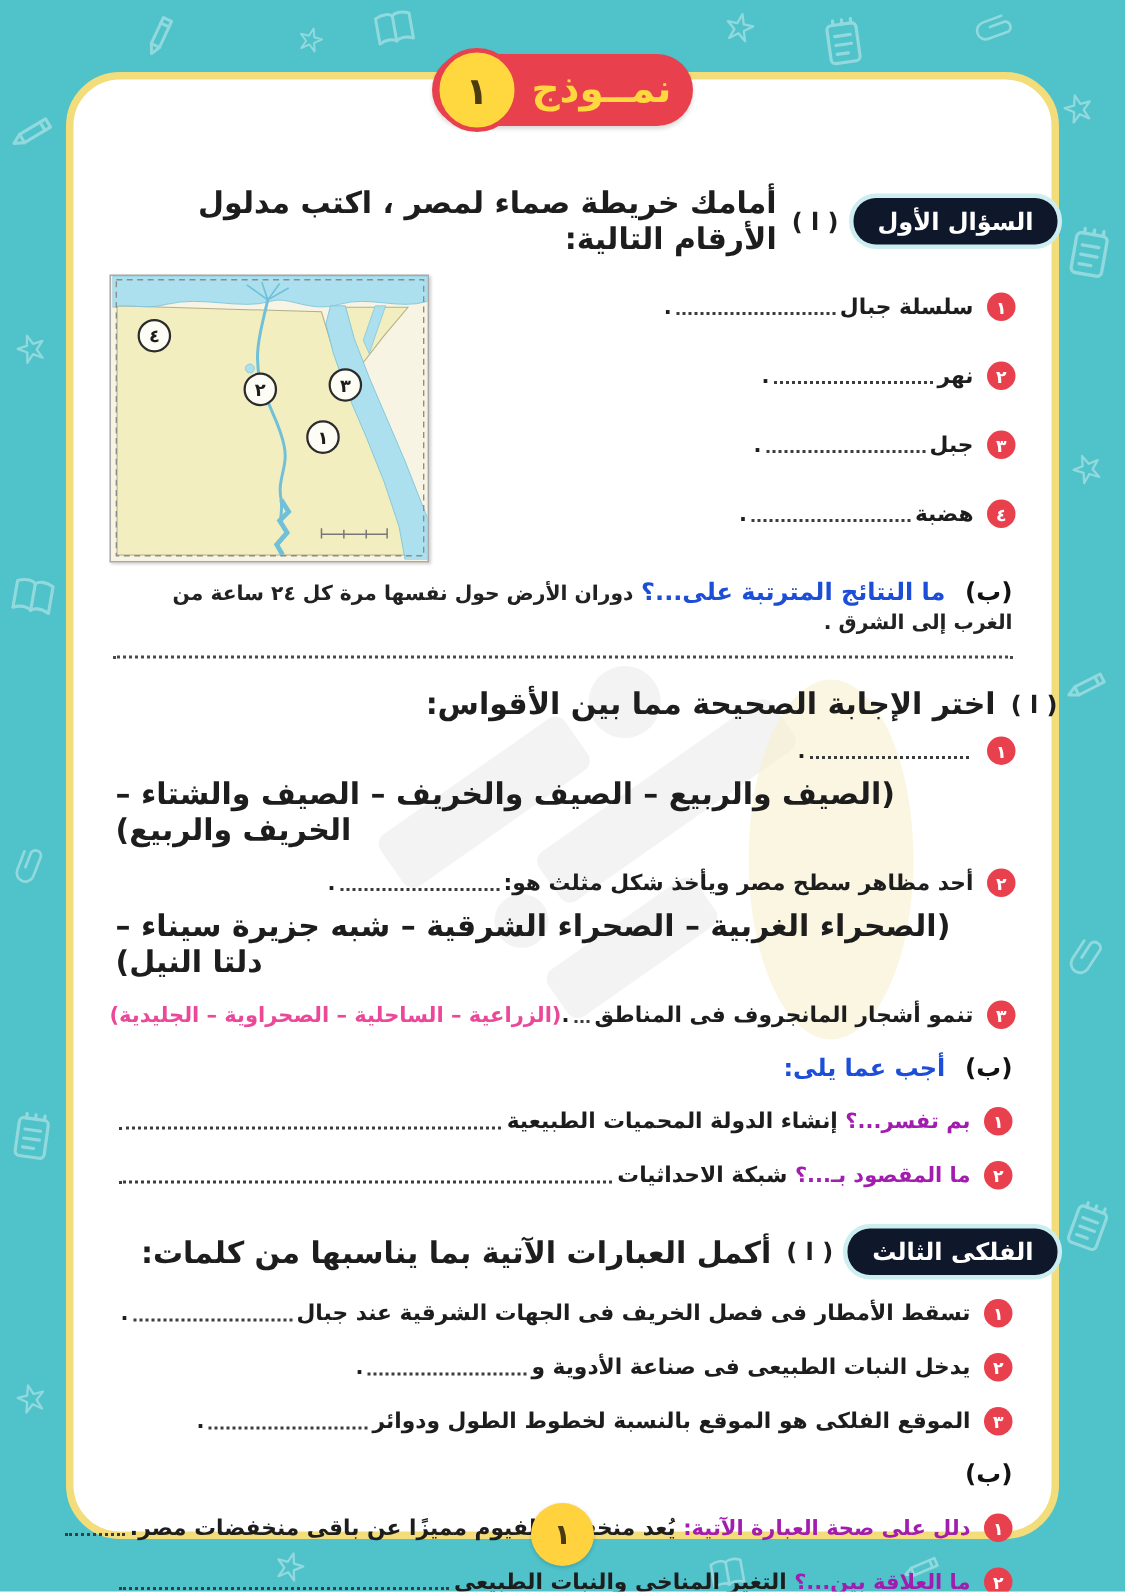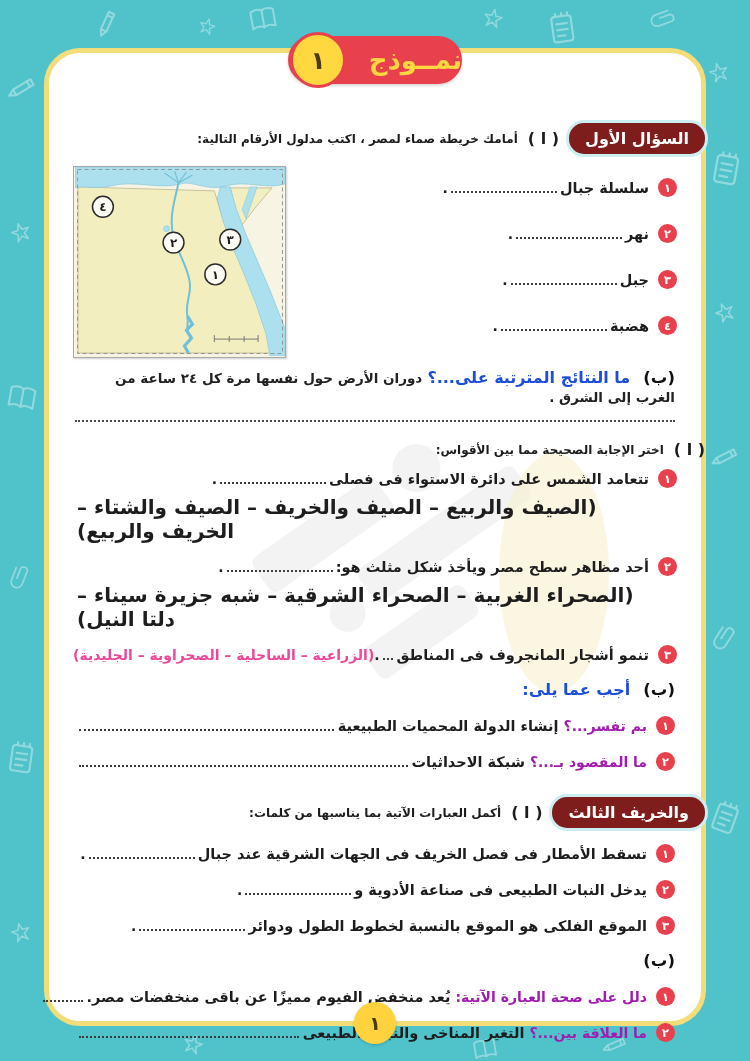--- a/index.html
+++ b/index.html
@@ -29,33 +29,33 @@
     width:174px; height:48px; background:#e8404d; border-radius:26px;
     z-index:5; display:flex; align-items:center; box-shadow:0 2px 3px rgba(0,0,0,.15);
   }
   .banner-circle {
     position:absolute; left:2px; top:-4px; width:56px; height:56px;
     background:#ffd83f; border:3px solid #e8404d; border-radius:50%;
     display:flex; align-items:center; justify-content:center;
     font-size:25px; font-weight:bold; color:#4c3b10;
   }
   .banner-label {
-    flex:1; padding-left:52px;
+    flex:1; text-align:center; padding-left:52px;
     color:#ffd83f; font-size:26px; font-weight:bold; letter-spacing:1px;
   }
 
   
   .q-header { display:flex; align-items:center; gap:10px; margin:0 -28px 10px 0; }
   .q-badge {
-    background:#7f1d1d; color:#fff; font-size:16px; font-weight:bold;
+    background:#0f172a; color:#fff; font-size:16px; font-weight:bold;
     padding:6px 16px; border-radius:15px; white-space:nowrap;
     box-shadow:0 0 0 3px #cdeef1;
   }
   .q-part-a-label { font-size:16px; font-weight:bold; color:#1d1d1d; white-space:nowrap; }
-  .q-title { font-size:12px; font-weight:bold; color:#1d1d1d; }
+  .q-title { font-size:20px; font-weight:bold; color:#1d1d1d; }
 
   
   .q1-body { display:flex; gap:14px; }
   .q1-items { flex:1; padding-top:14px; }
   .map-box {
     width:213px; height:192px; background:#f7f4e4;
     border:1.5px solid #a9a9a9; box-shadow:1px 1px 2px rgba(0,0,0,.2);
     margin-top:2px; flex:0 0 auto;
   }
   .blank-row { display:flex; align-items:center; margin-bottom:27px; }
@@ -308,21 +308,20 @@
     <div class="dotted-rule"></div>
 
     <div class="q-header" style="margin-top:18px;">
       <span class="q-part-a-label">( ا )</span>
       <span class="q-title">اختر الإجابة الصحيحة مما بين الأقواس:</span>
     </div>
 
     <div class="q-item">
       <div class="q-item-line">
         <span class="num-circle">١</span>
-        <span class="q-text">تتعامد الشمس على دائرة الاستواء فى فصلى</span>
         <span class="dots-fixed"></span>
         <span class="period">.</span>
       </div>
       <div class="options-line">(الصيف والربيع – الصيف والخريف – الصيف والشتاء – الخريف والربيع)</div>
     </div>
 
     <div class="q-item">
       <div class="q-item-line">
         <span class="num-circle">٢</span>
         <span class="q-text">أحد مظاهر سطح مصر ويأخذ شكل مثلث هو:</span>
@@ -353,21 +352,21 @@
       <span class="dots-fill"></span>
     </div>
     <div class="ans-item">
       <span class="num-circle">٢</span>
       <span class="lead-red">ما المقصود بـ...؟</span>
       <span class="ans-text">شبكة الاحداثيات</span>
       <span class="dots-fill"></span>
     </div>
 
     <div class="q-header" style="margin-top:26px;">
-      <span class="q-badge">والخريف الثالث</span>
+      <span class="q-badge">الفلكى الثالث</span>
       <span class="q-part-a-label">( ا )</span>
       <span class="q-title">أكمل العبارات الآتية بما يناسبها من كلمات:</span>
     </div>
 
     <div class="q-item-line" style="margin:16px 2px 0 2px">
       <span class="num-circle">١</span>
       <span class="q-text">تسقط الأمطار فى فصل الخريف فى الجهات الشرقية عند جبال</span>
       <span class="dots-fixed"></span>
       <span class="period">.</span>
     </div>

